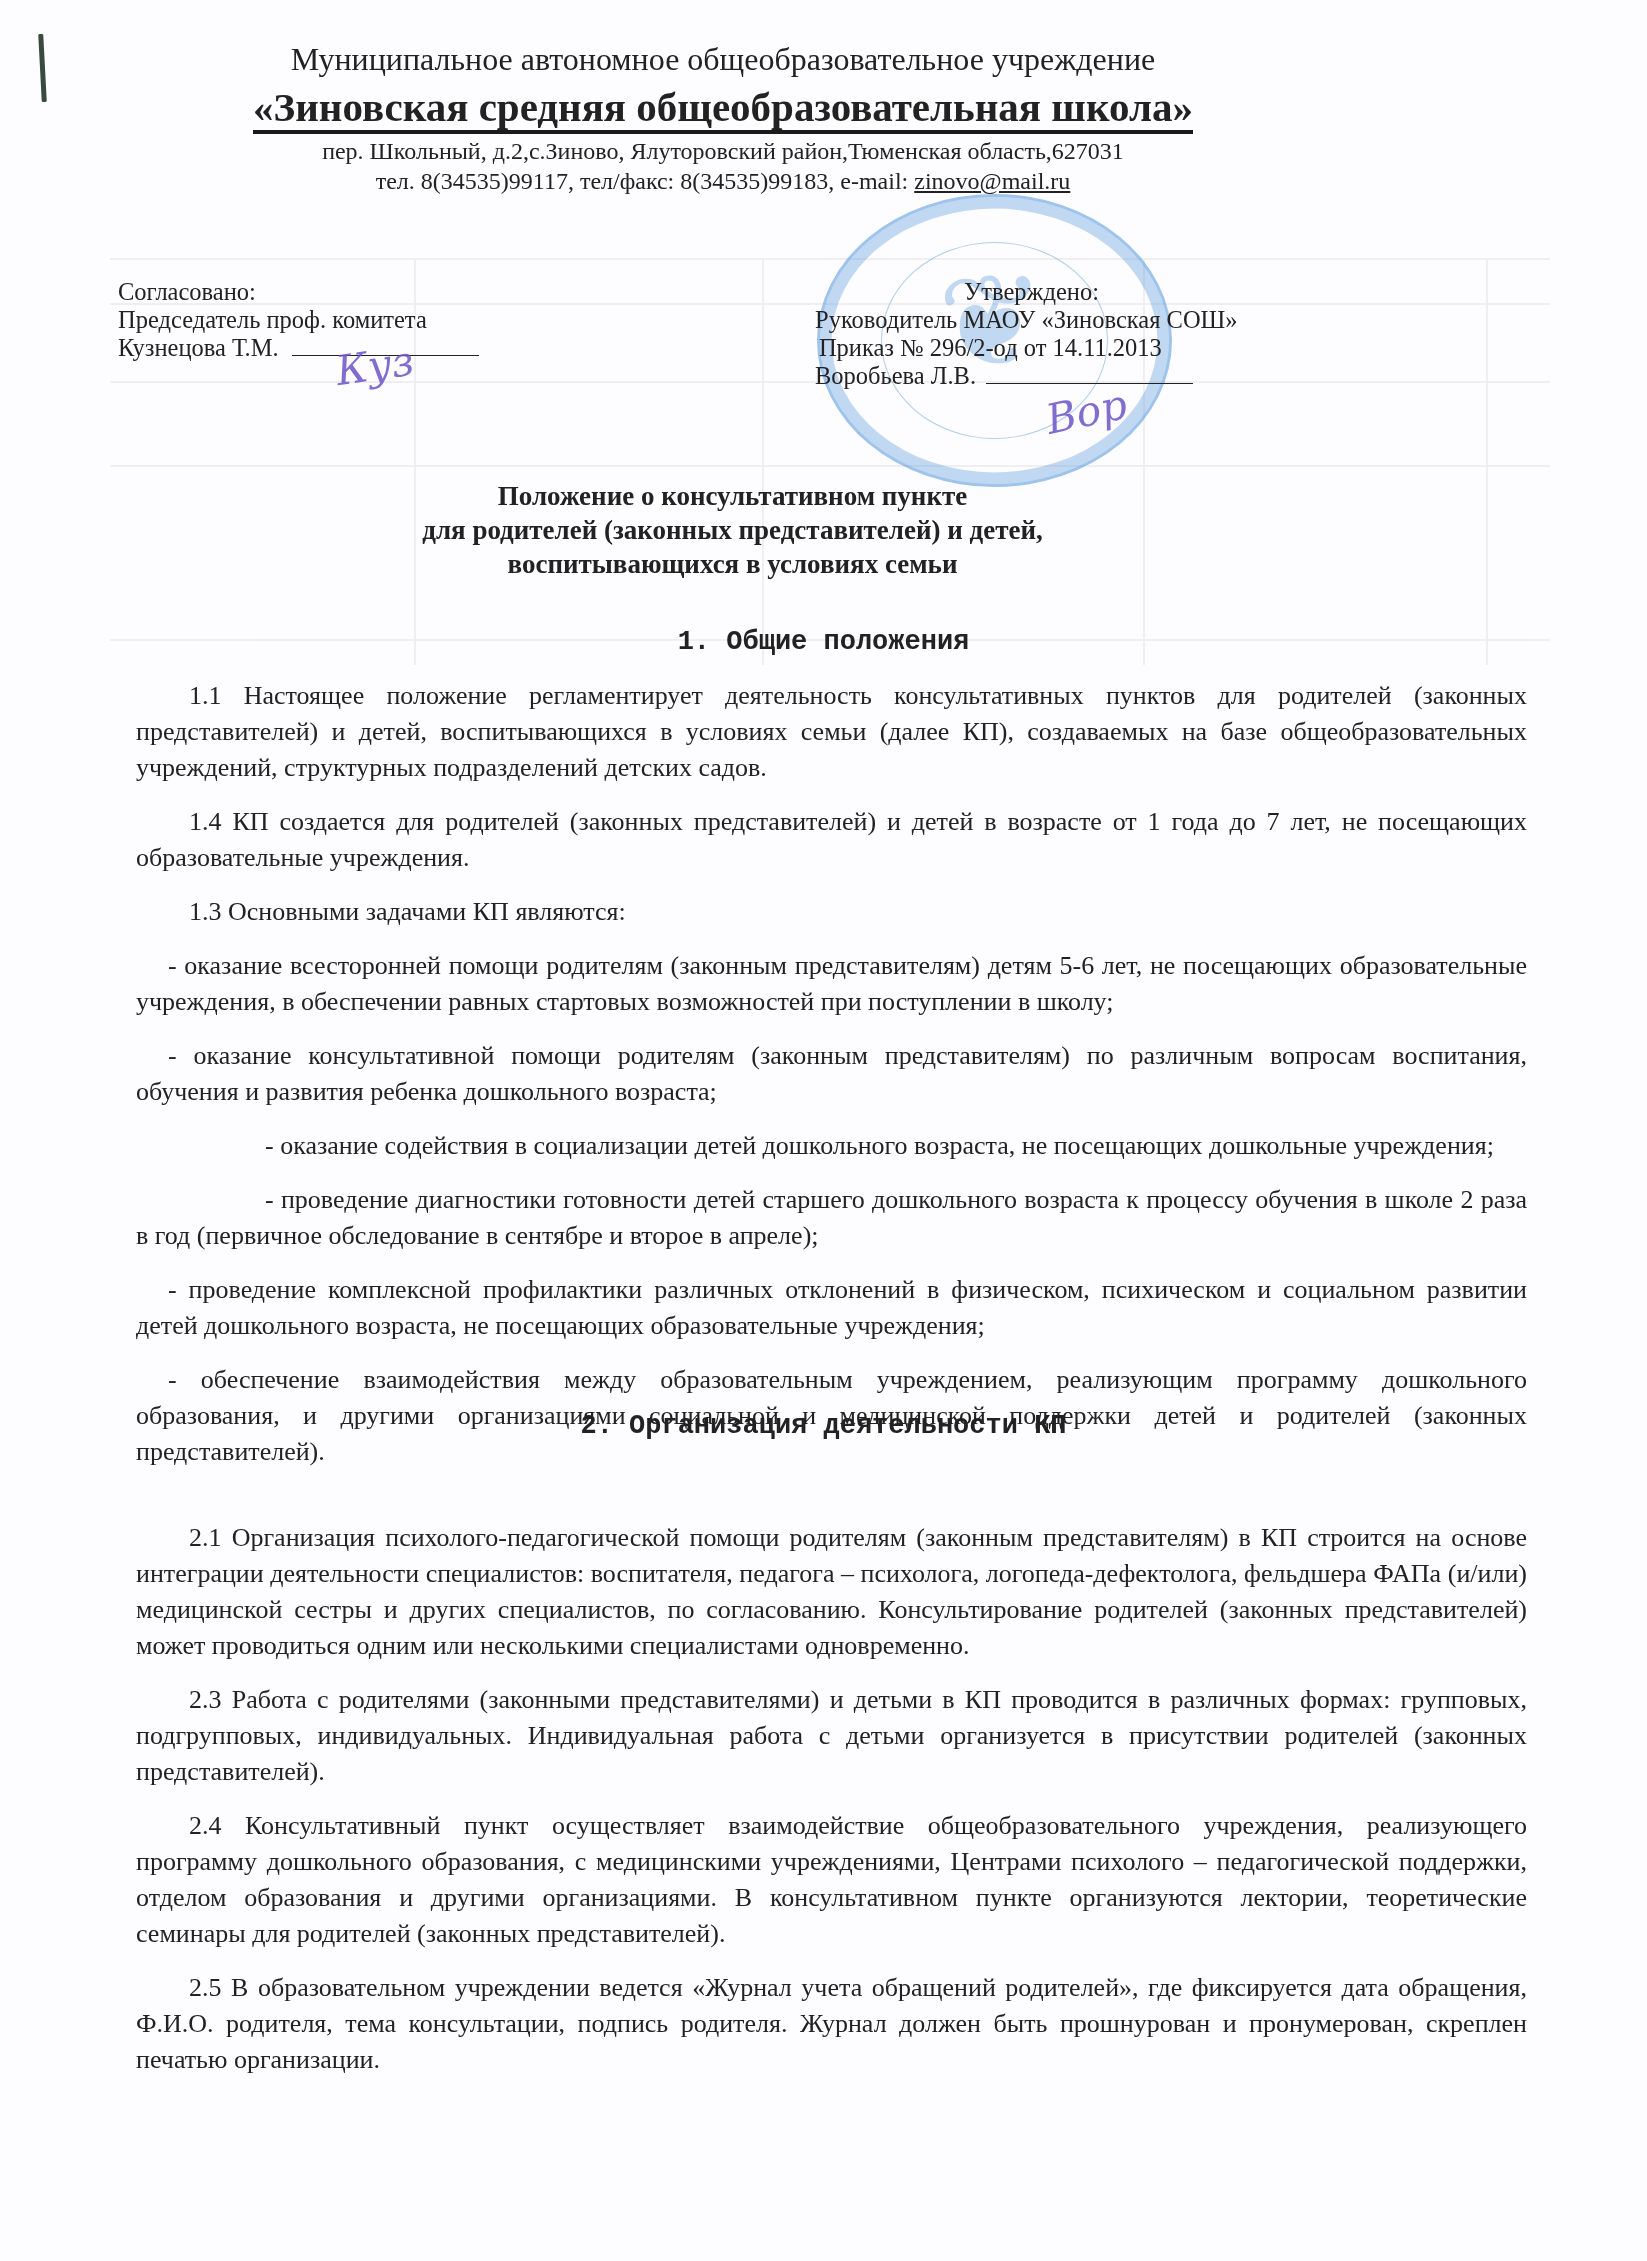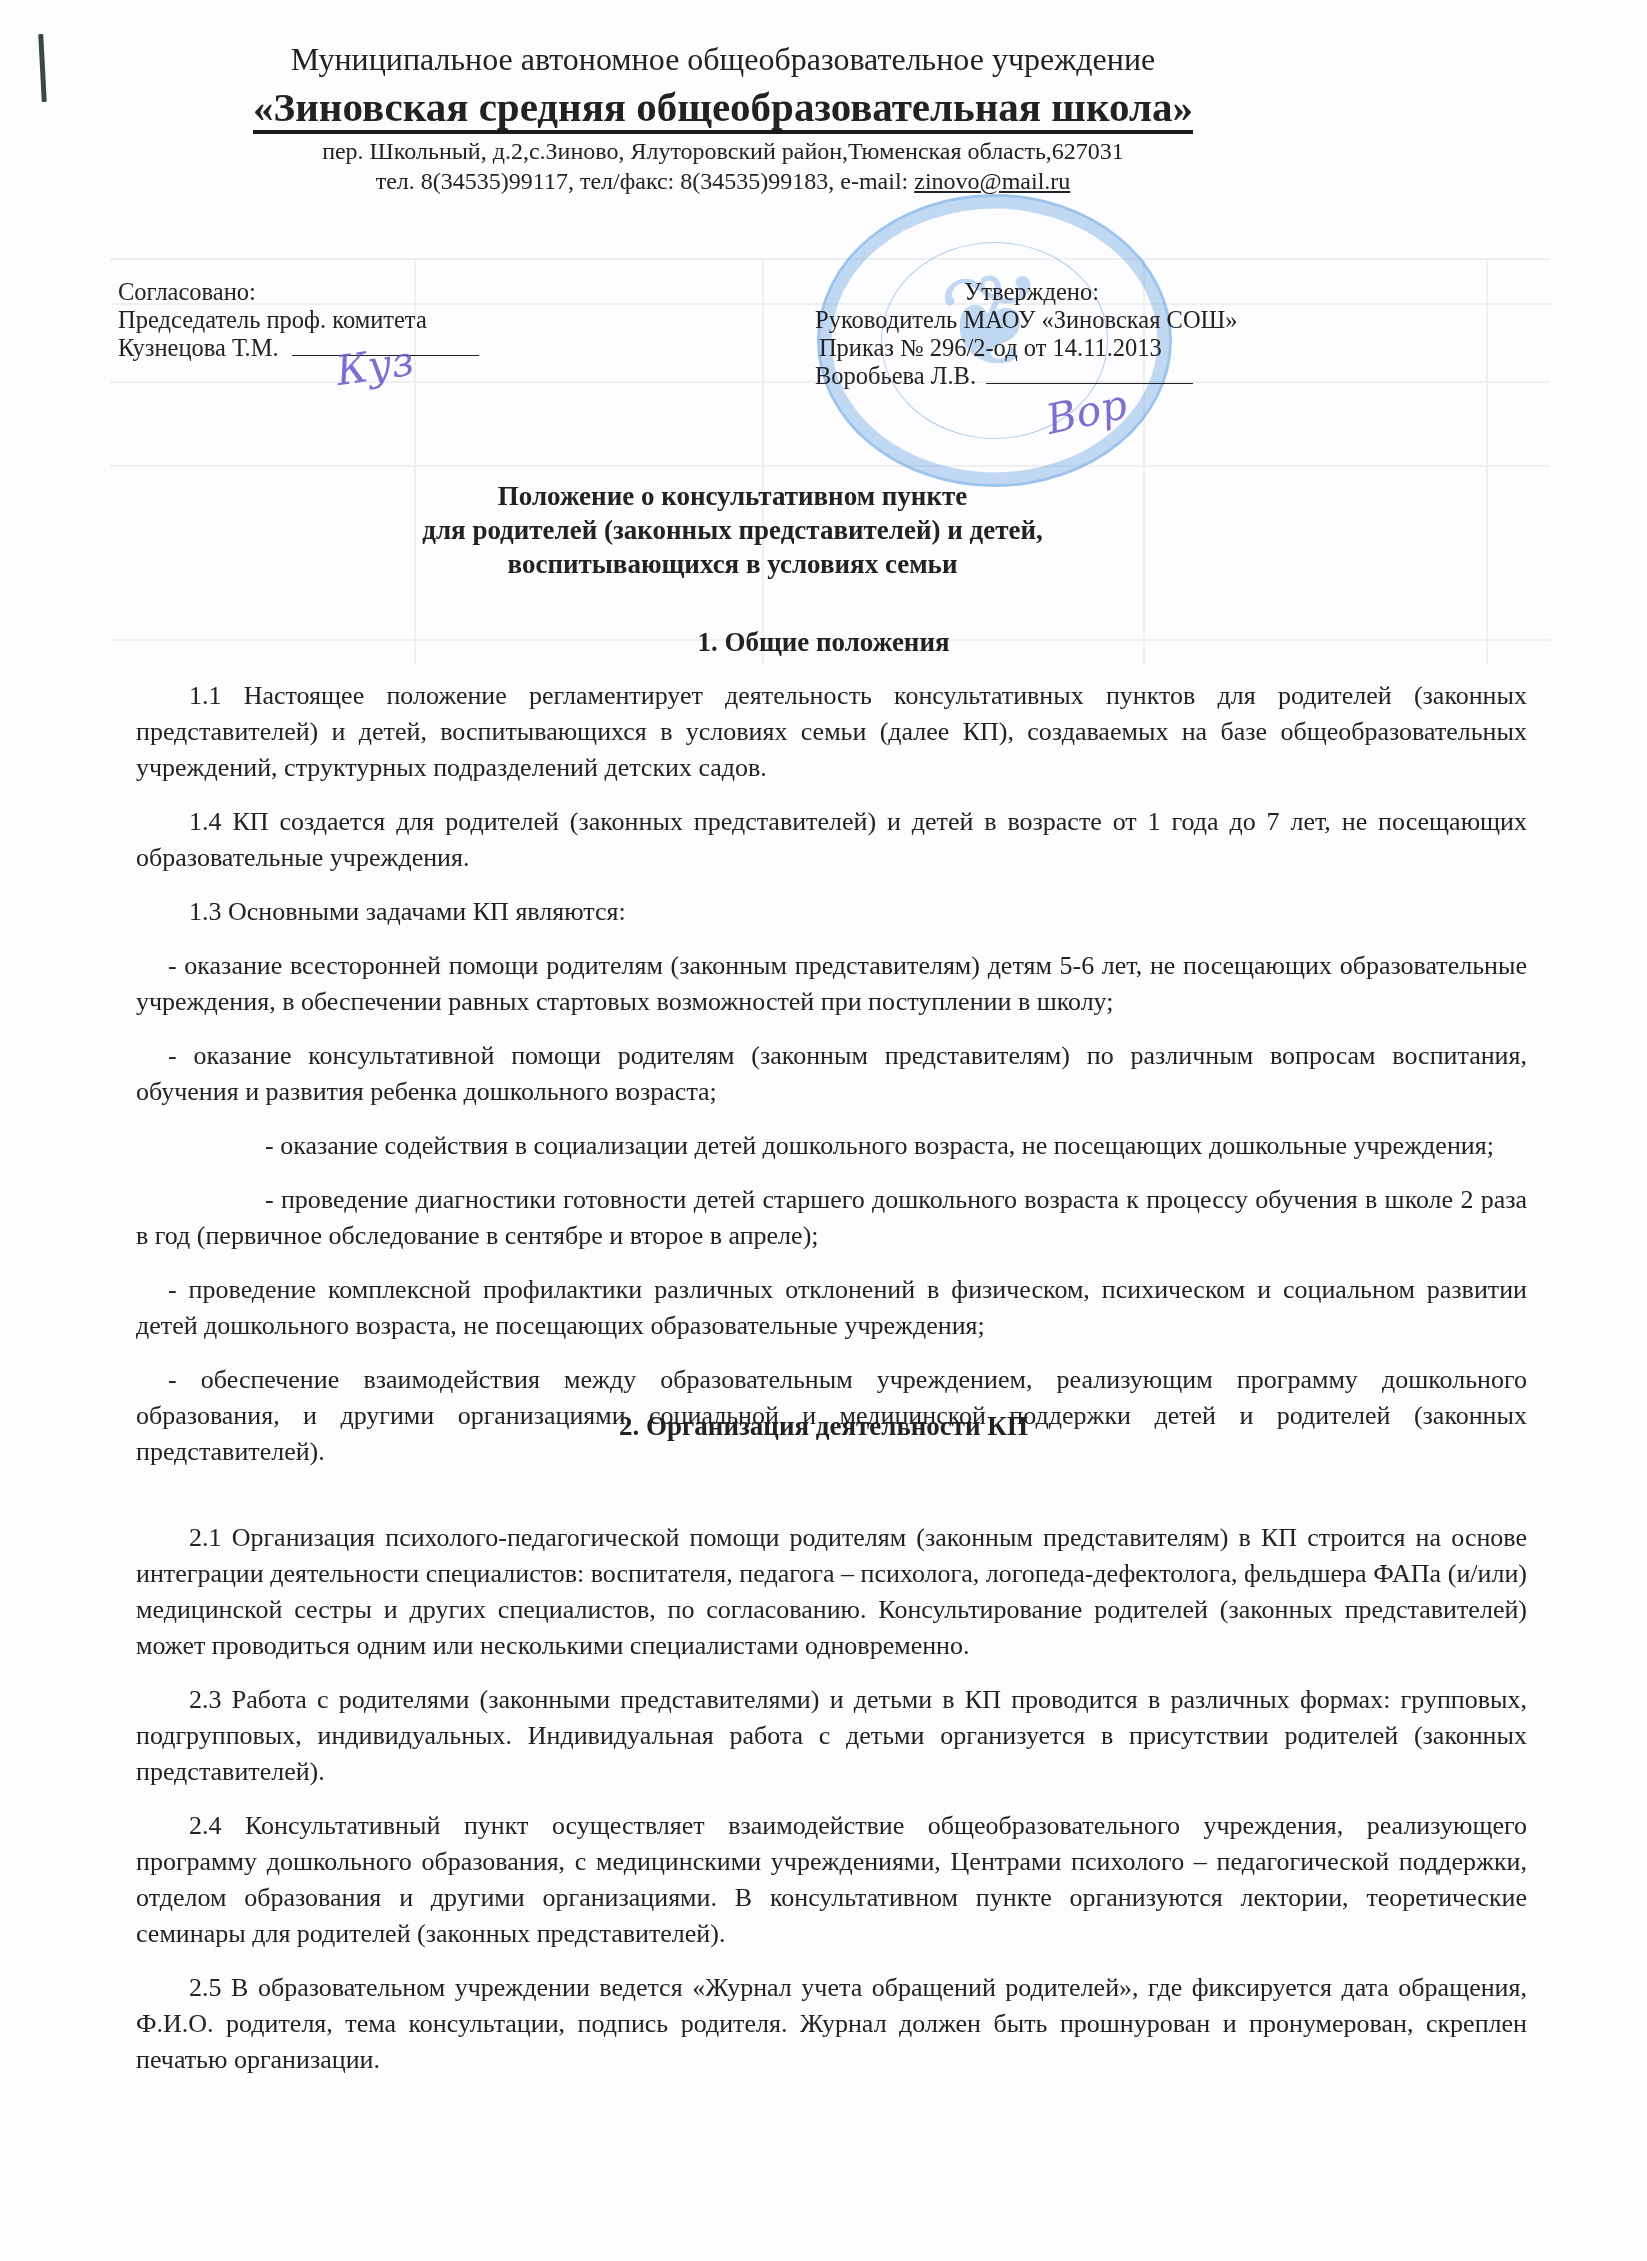--- a/index.html
+++ b/index.html
@@ -50,21 +50,21 @@
   .stamp::after {
     content: ""; position: absolute; left: 61px; top: 45px; right: 61px; bottom: 45px;
     border-radius: 50%; border: 1.9px solid rgba(80,150,220,0.45);
   }
   .stamp-emblem {
     position: absolute; left: 937px; top: 258px; font-size: 129px;
     color: rgba(80,150,220,0.35); line-height: 1;
   }
 
   .doc-title { position: absolute; left: 0; width: 1465px; text-align: center; font-weight: bold; font-size: 27px; line-height: 34px; top: 479px; }
-  .section-heading { position: absolute; left: 0; width: 1647px; text-align: center; font-weight: bold; font-size: 27px; }
+  .section-heading { position: absolute; left: 0; width: 1647px; text-align: center; font-weight: bold; font-size: 27px; font-family: Liberation Mono, monospace; }
   .sec1 { top: 627px; }
   .sec2 { top: 1411px; }
 
   .body-text {
     position: absolute; left: 118px; width: 1427px;
     font-size: 26px; line-height: 36px; text-align: justify;
   }
   .body-text p { margin: 18px; text-indent: 53px; }
   .body-text p.ind2 { text-indent: 129px; }
   .u { text-decoration: underline; }

